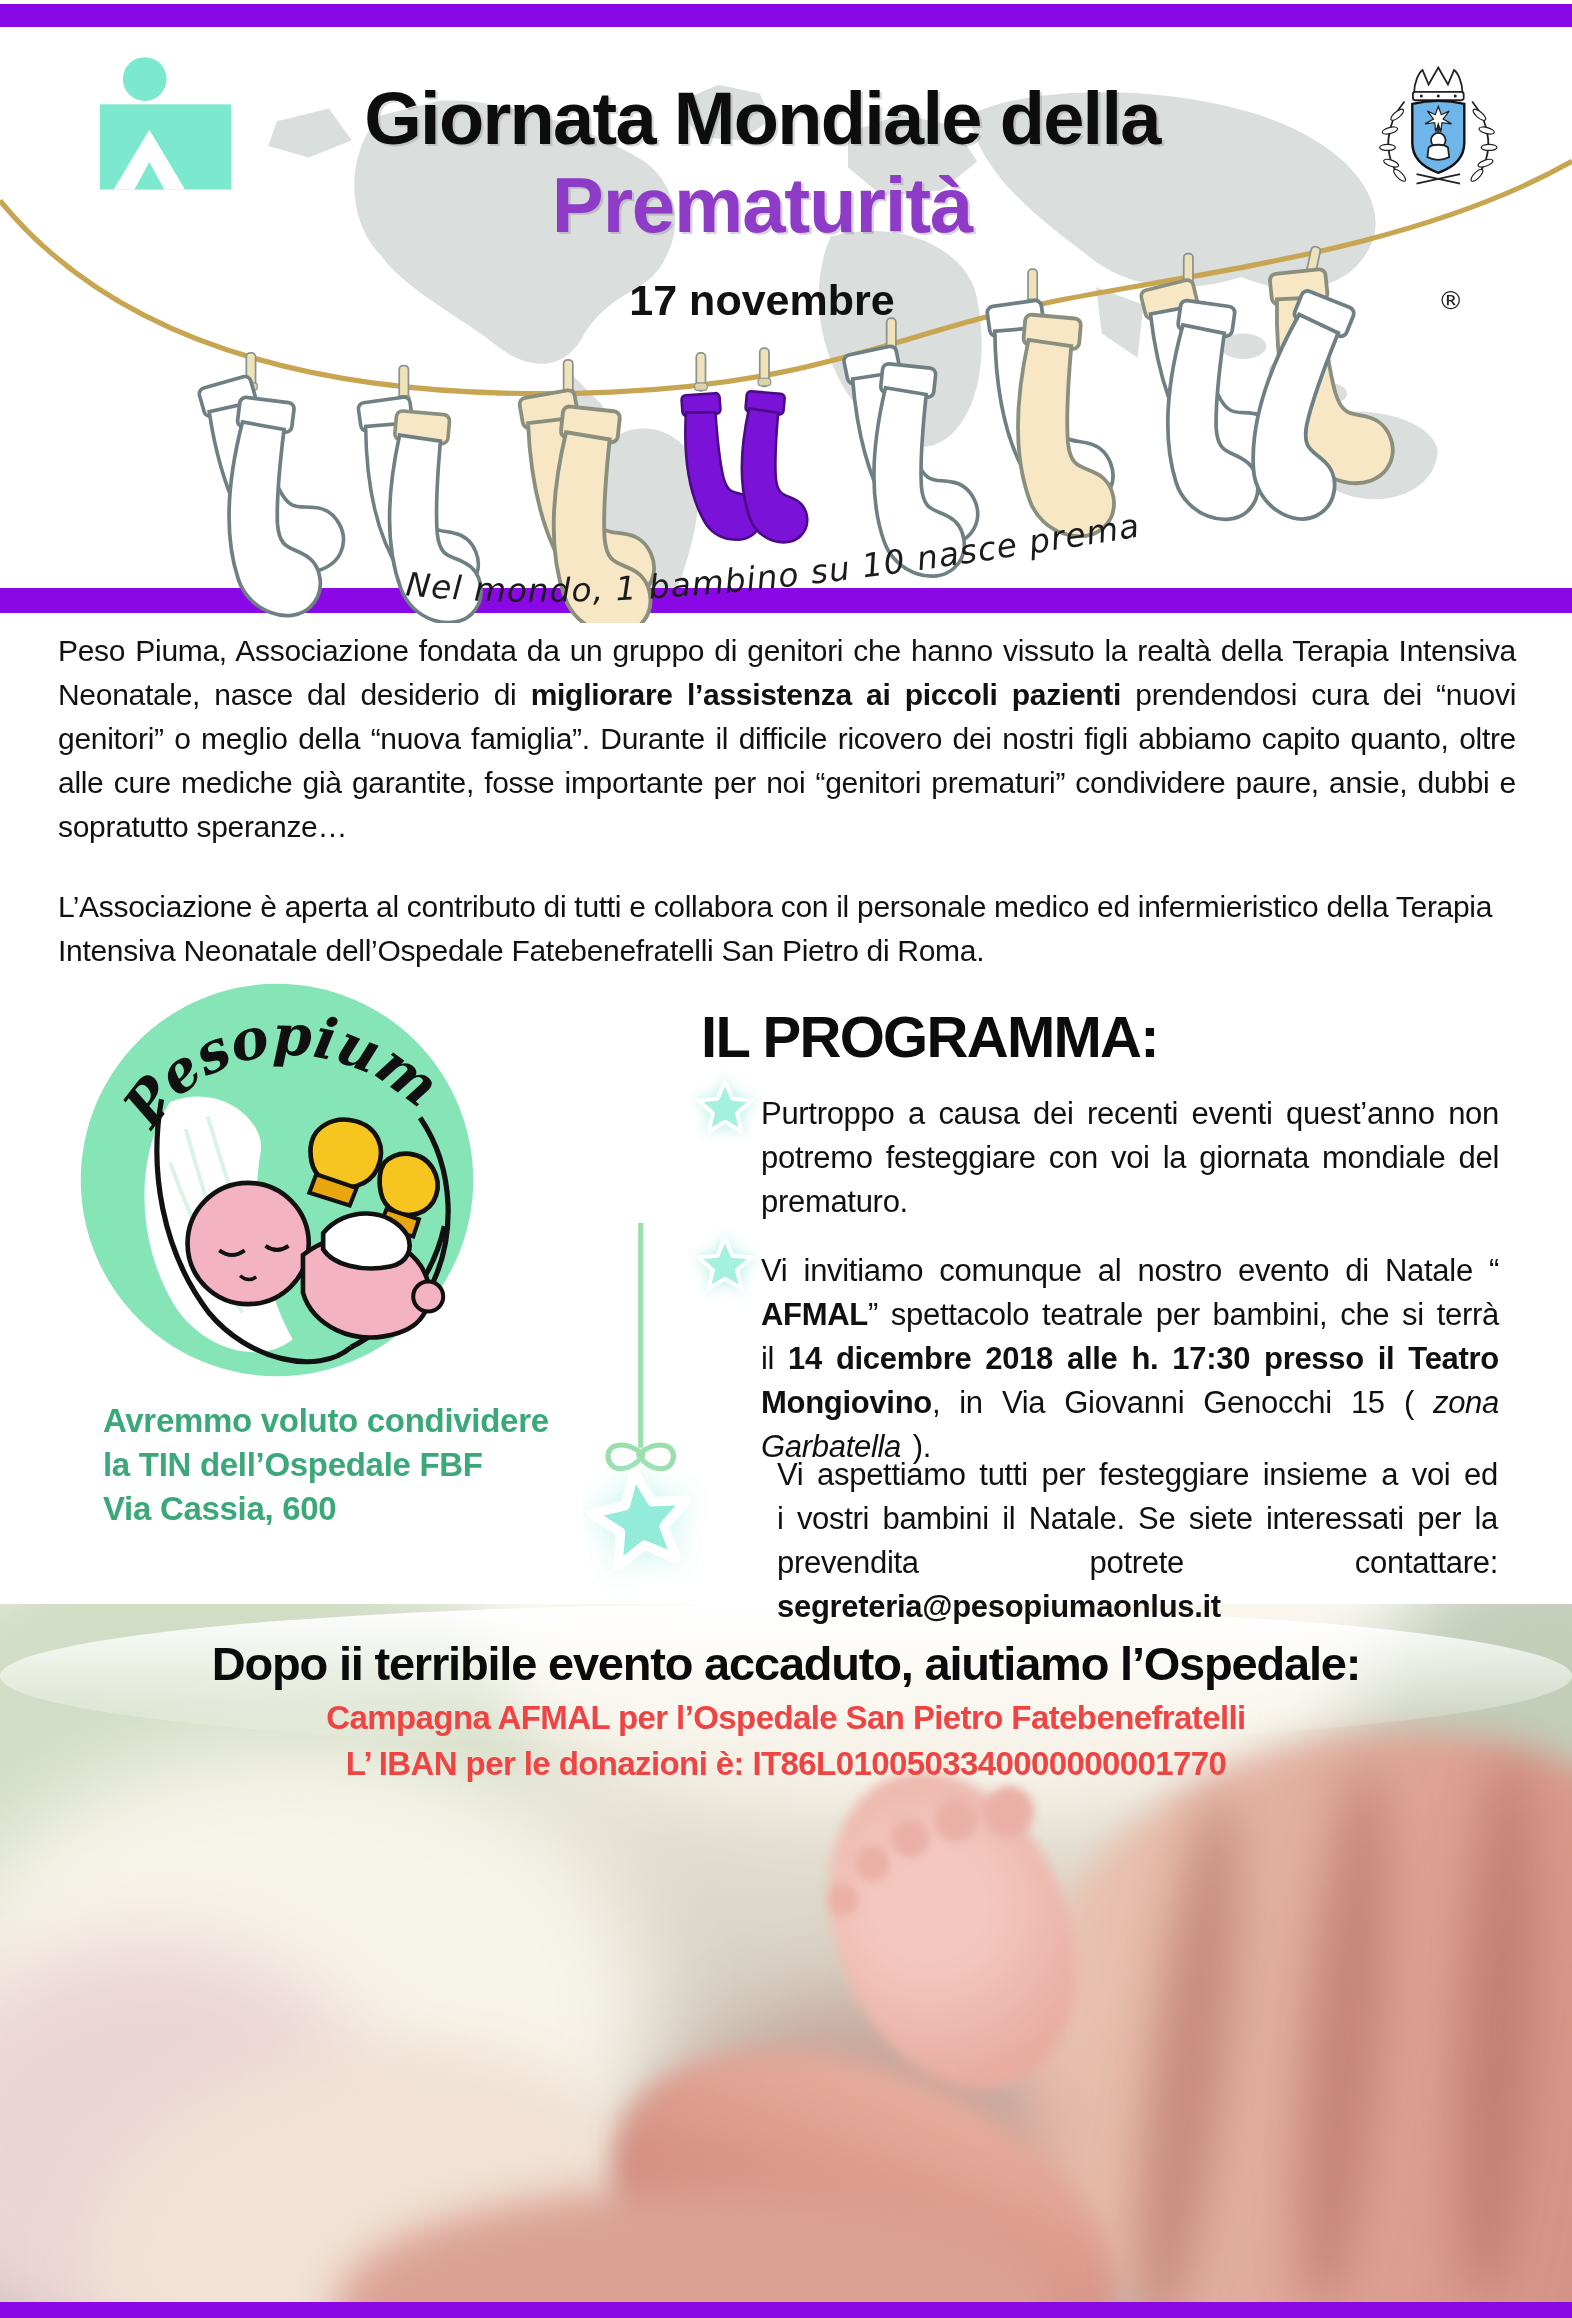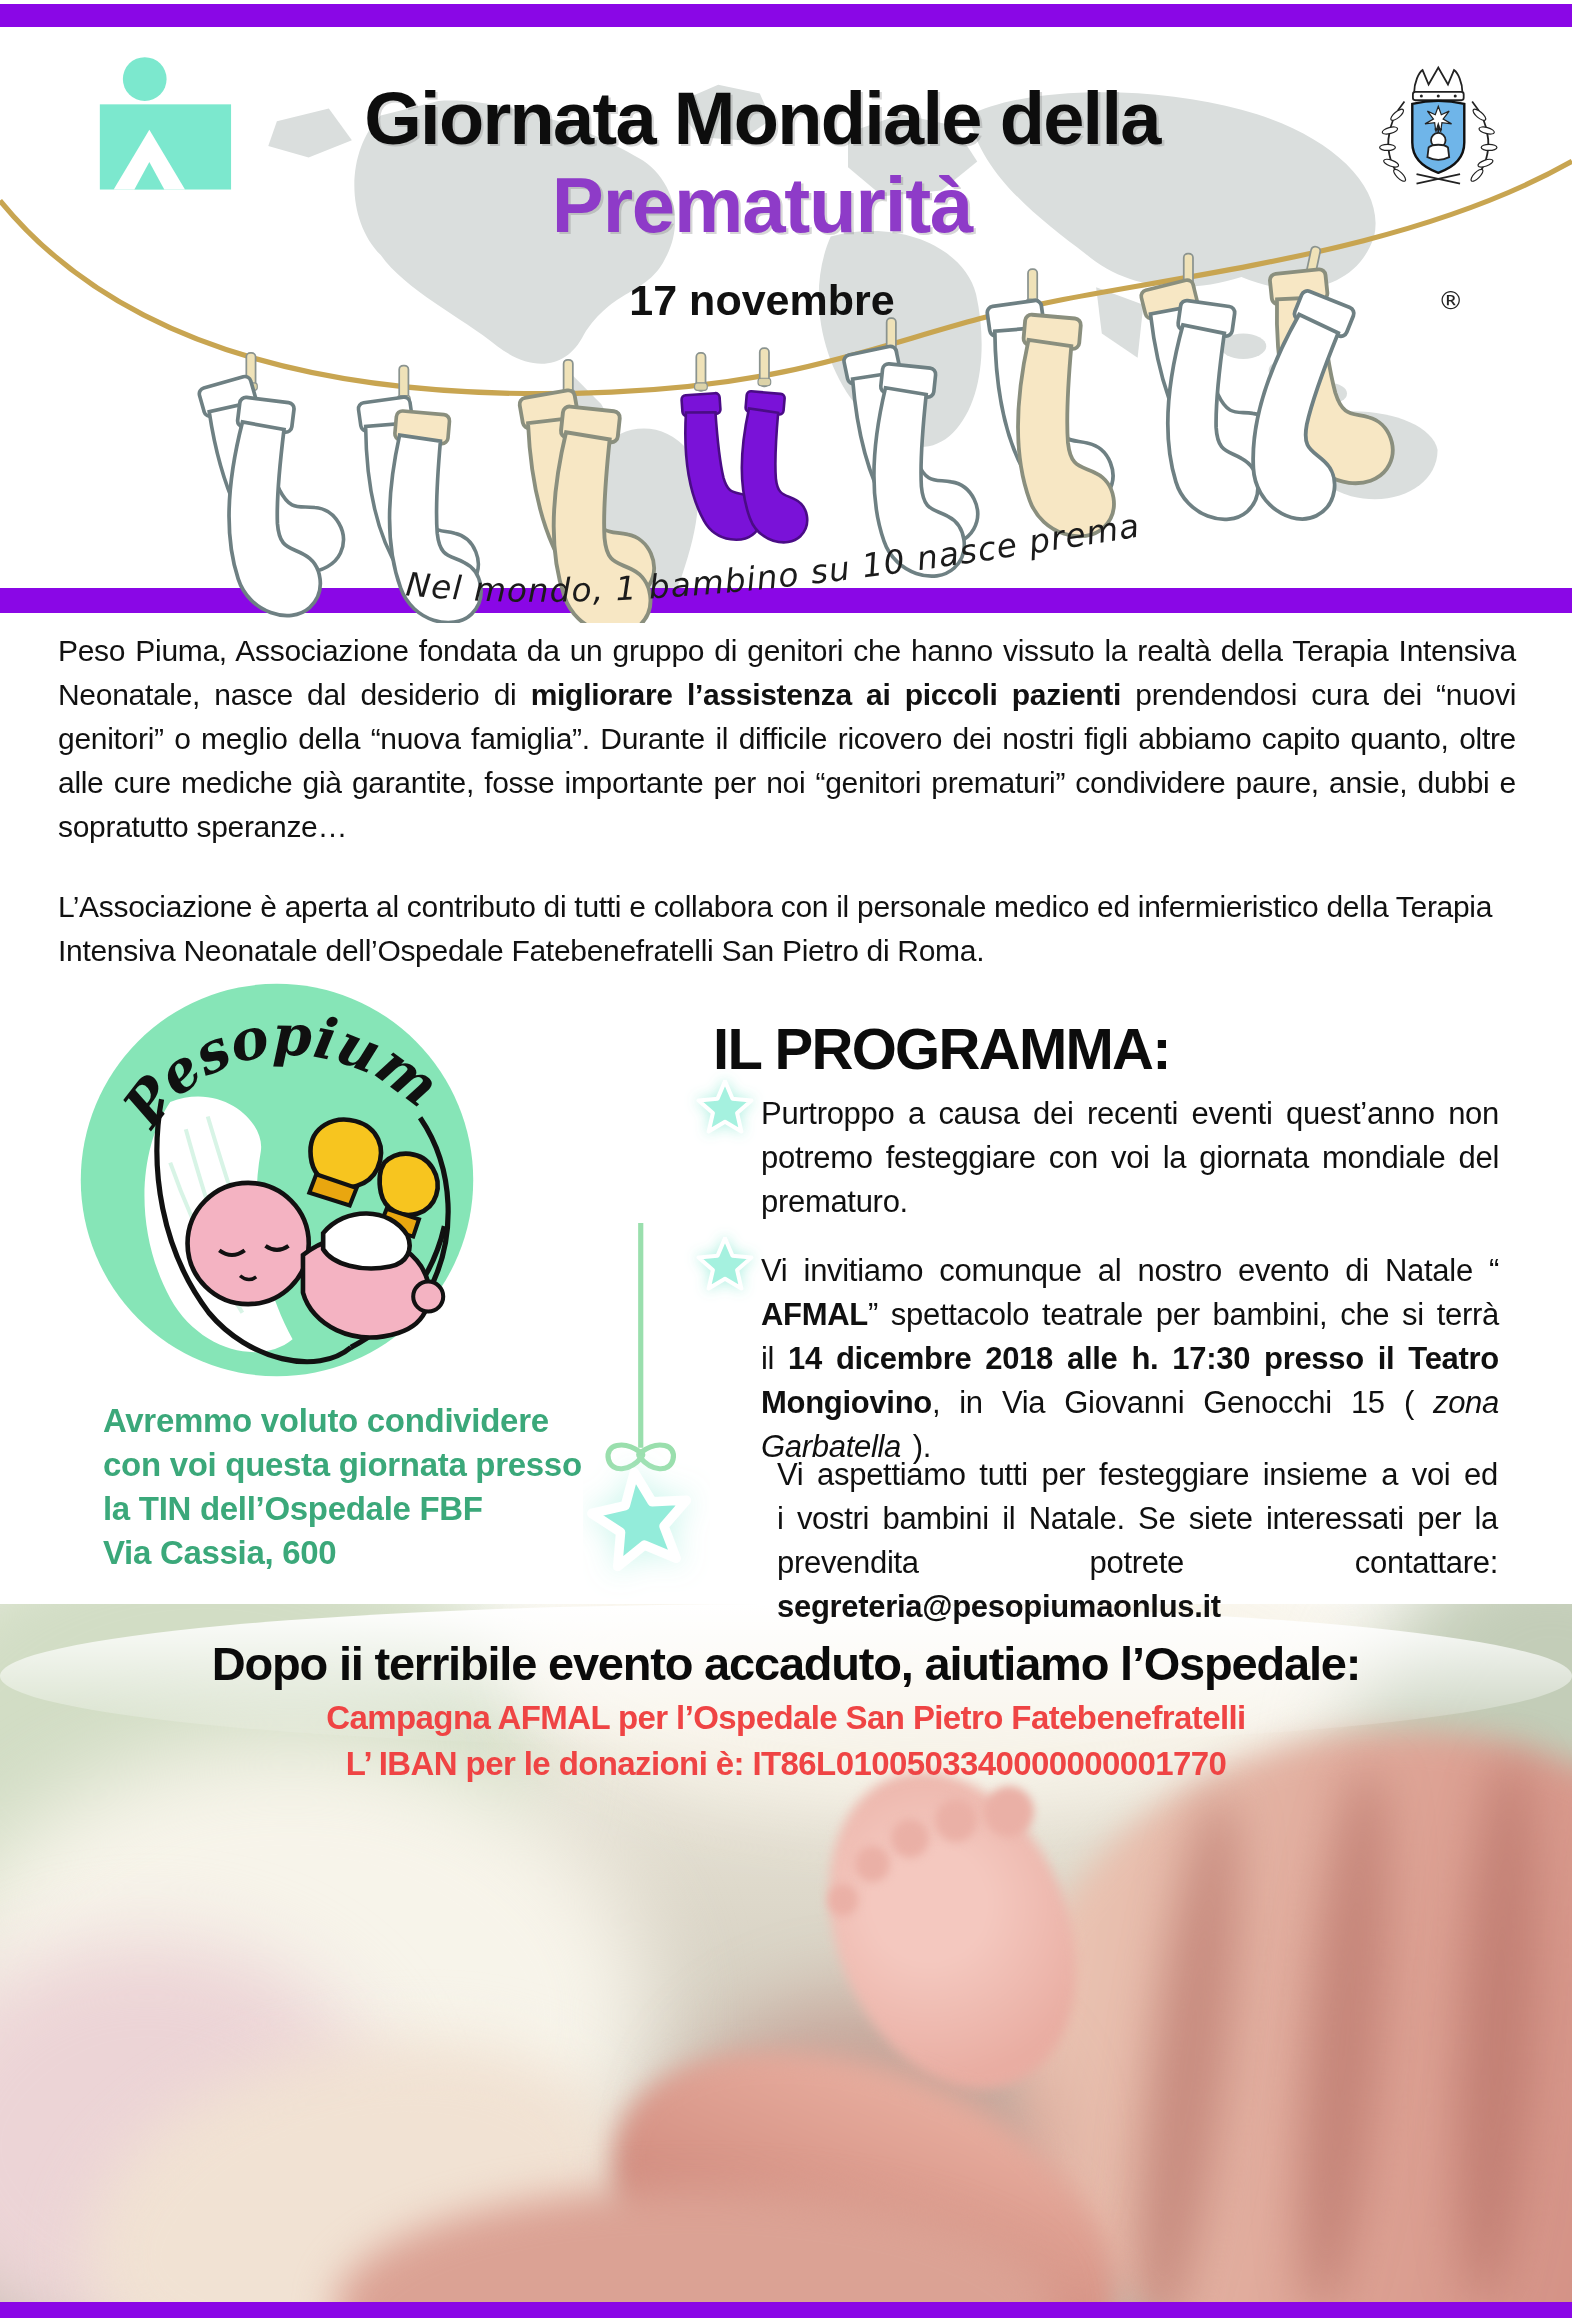--- a/index.html
+++ b/index.html
@@ -26,21 +26,21 @@
   .tagline-text{font-family:"DejaVu Sans",sans-serif;font-style:italic;font-size:57px;fill:#1b1b1b;letter-spacing:2px;}
   
   .intro{position:absolute;left:58px;top:629px;width:1458px;z-index:3;}
   .intro p{margin:0;font-size:30px;line-height:44px;text-align:justify;letter-spacing:-0.3px;color:#111;}
   .intro p + p{margin-top:36px;text-align:left;}
   
   .twocol{position:absolute;left:58px;top:975px;width:1457px;height:663px;z-index:3;}
   .pp-logo{position:absolute;left:17.3px;top:2.9px;}
   .green-note{position:absolute;left:32px;top:424px;width:565px;font-size:33px;font-weight:bold;
               line-height:44px;color:#3BA87A;letter-spacing:-0.3px;margin-left:13px;}
-  .prog-head{position:absolute;left:643px;top:28px;font-size:58px;font-weight:800;letter-spacing:-1.7px;color:#0c0c0c;margin:12px;}
+  .prog-head{position:absolute;left:643px;top:28px;font-size:58px;font-weight:800;letter-spacing:-1.7px;color:#0c0c0c;margin:0;}
   .bullet{position:absolute;left:638px;display:flex;align-items:flex-start;width:819px;}
   .b1{top:101px;}
   .b2{top:258px;}
   .bullet-star{flex:0 0 58px;margin-top:3.5px;filter:drop-shadow(0 0 7px rgba(175,240,226,.95));}
   .bullet p,.plain p{margin:16px;font-size:31px;line-height:44px;text-align:justify;letter-spacing:-0.3px;color:#101010;word-spacing:3.5px;}
   .bullet p{margin-left:7px;width:750px;}
   .plain{position:absolute;left:703px;top:462px;width:753px;}
   .ornament{position:absolute;left:525px;top:248px;z-index:2;}
   .orn-star{filter:drop-shadow(0 0 14px rgba(200,245,235,.9));}
   b{font-weight:bold;}
@@ -307,21 +307,20 @@
         <path d="M430,442 C468,396 545,396 576,446 C586,470 576,494 546,500 C496,510 446,496 430,470 Z" fill="#ffffff" stroke="#111" stroke-width="8"></path>
         <path d="M250,472 q22,16 44,0" stroke="#111" stroke-width="7" fill="none"></path>
         <path d="M330,464 q20,14 40,0" stroke="#111" stroke-width="7" fill="none"></path>
         <path d="M286,516 q14,12 28,2" stroke="#111" stroke-width="6" fill="none"></path>
         <circle cx="612" cy="552" r="26" fill="#F4B3C2" stroke="#111" stroke-width="7"></circle>
       </g>
     </svg>
 
     <div class="green-note">
       <div>Avremmo voluto  condividere</div>
-      <div>con voi questa giornata presso</div>
       <div>la TIN dell’Ospedale FBF</div>
       <div>Via Cassia, 600</div>
     </div>
 
     <svg class="ornament" width="127" height="392" viewBox="0 0 220 680" xmlns="http://www.w3.org/2000/svg">
       <line x1="100" y1="0" x2="100" y2="390" stroke="#9ADFAD" stroke-width="9"></line>
       <g stroke="#9ADFAD" stroke-width="9" fill="none">
         <path d="M100,398 C70,376 38,384 44,410 C50,434 82,430 100,408"></path>
         <path d="M100,398 C130,376 162,384 156,410 C150,434 118,430 100,408"></path>
       </g>

